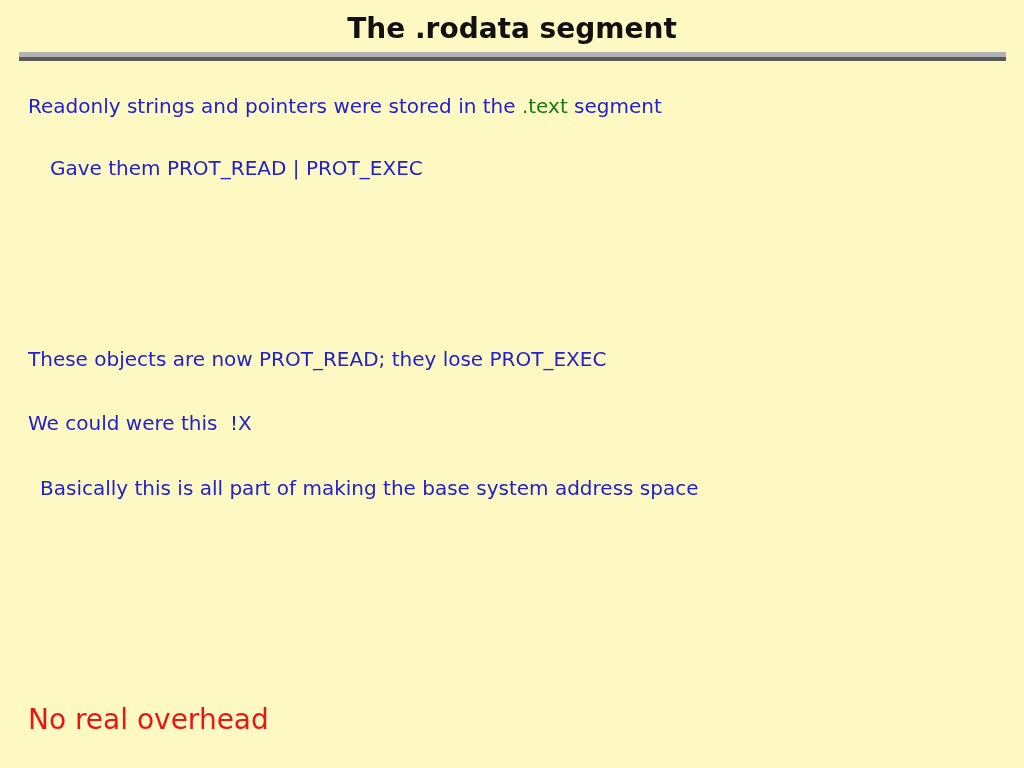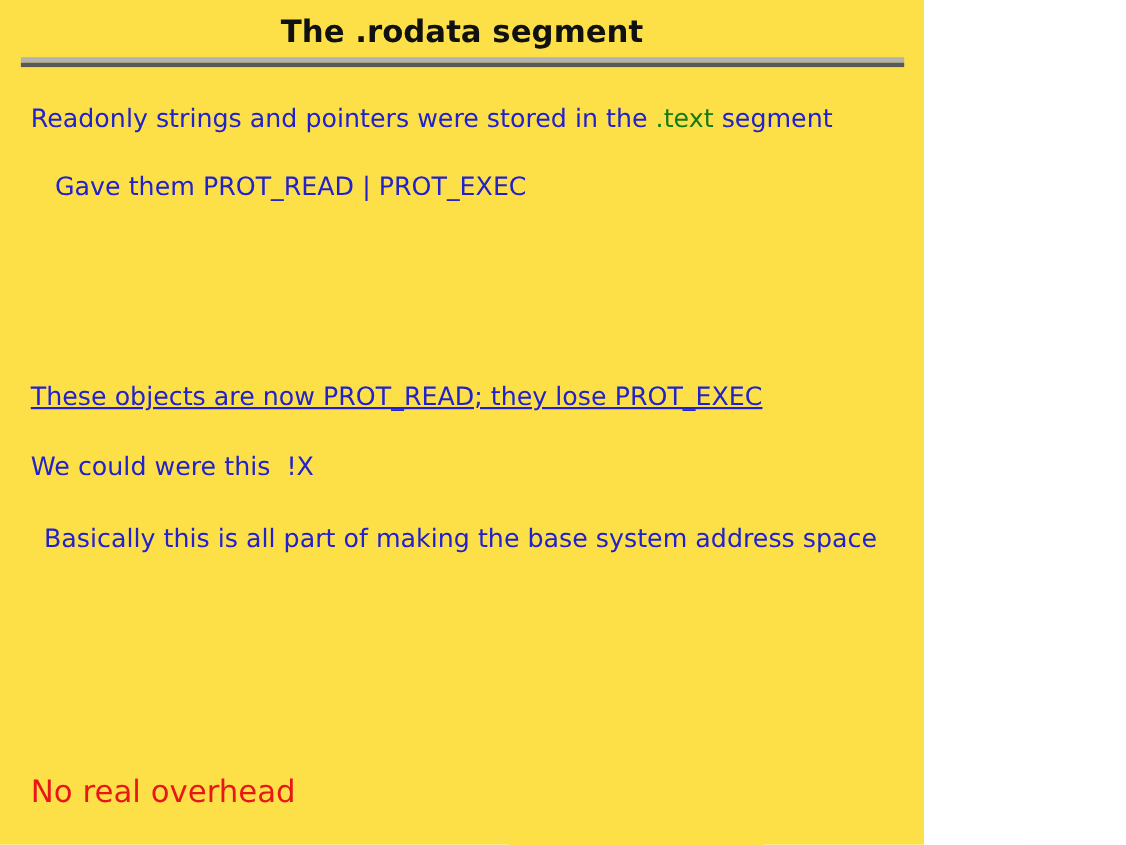--- a/index.html
+++ b/index.html
@@ -2,23 +2,23 @@
 <html><head>
 <meta charset="utf-8">
 <style>
   html, body {
     margin: 0;
     padding: 0;
     background: #ffffff;
   }
   .slide {
     position: relative;
-    width: 840px;
+    width: 1024px;
     height: 768px;
-    background: #fde047;
+    background: #fef9c3;
     overflow: hidden;
     font-family: "DejaVu Sans", "Liberation Sans", sans-serif;
   }
   .slide-title {
     position: absolute;
     top: 12px;
     left: 0;
     width: 100%;
     text-align: center;
     font-size: 28px;
@@ -37,21 +37,21 @@
     height: 5px;
     background: #b2b2b2;
   }
   .title-rule .rule-dark {
     height: 4px;
     background: #595959;
   }
   .body-line {
     position: absolute;
     left: 28px;
-    font-size: 23px;
+    font-size: 20px;
     color: #2121cd;
     white-space: pre-wrap;
     line-height: 1.32;
   }
   .body-line .hl-green {
     color: #157a15;
   }
   .indent-1 {
     left: 50px;
   }
@@ -79,21 +79,21 @@
     <div class="rule-light"></div>
     <div class="rule-dark"></div>
   </div>
 
   <div class="body-line" style="top: 93px;"><span>Readonly strings and pointers were stored in the </span><span class="hl-green">.text</span><span> segment</span></div>
 
   <div class="body-line indent-1" style="top: 155px;">Gave them PROT_READ | PROT_EXEC</div>
 
 
 
-  <div class="body-line" style="top: 346px; text-decoration: underline;">These objects are now PROT_READ; they lose PROT_EXEC</div>
+  <div class="body-line" style="top: 346px;">These objects are now PROT_READ; they lose PROT_EXEC</div>
 
   <div class="body-line" style="top: 410px;">We could were this  !X</div>
 
   <div class="body-line two-line" style="top: 475px;"><span>Basically this is all part of making the base system address space</span></div>
 
   <div class="footer-note">No real overhead</div>
 
 </div>
 
 </body></html>

